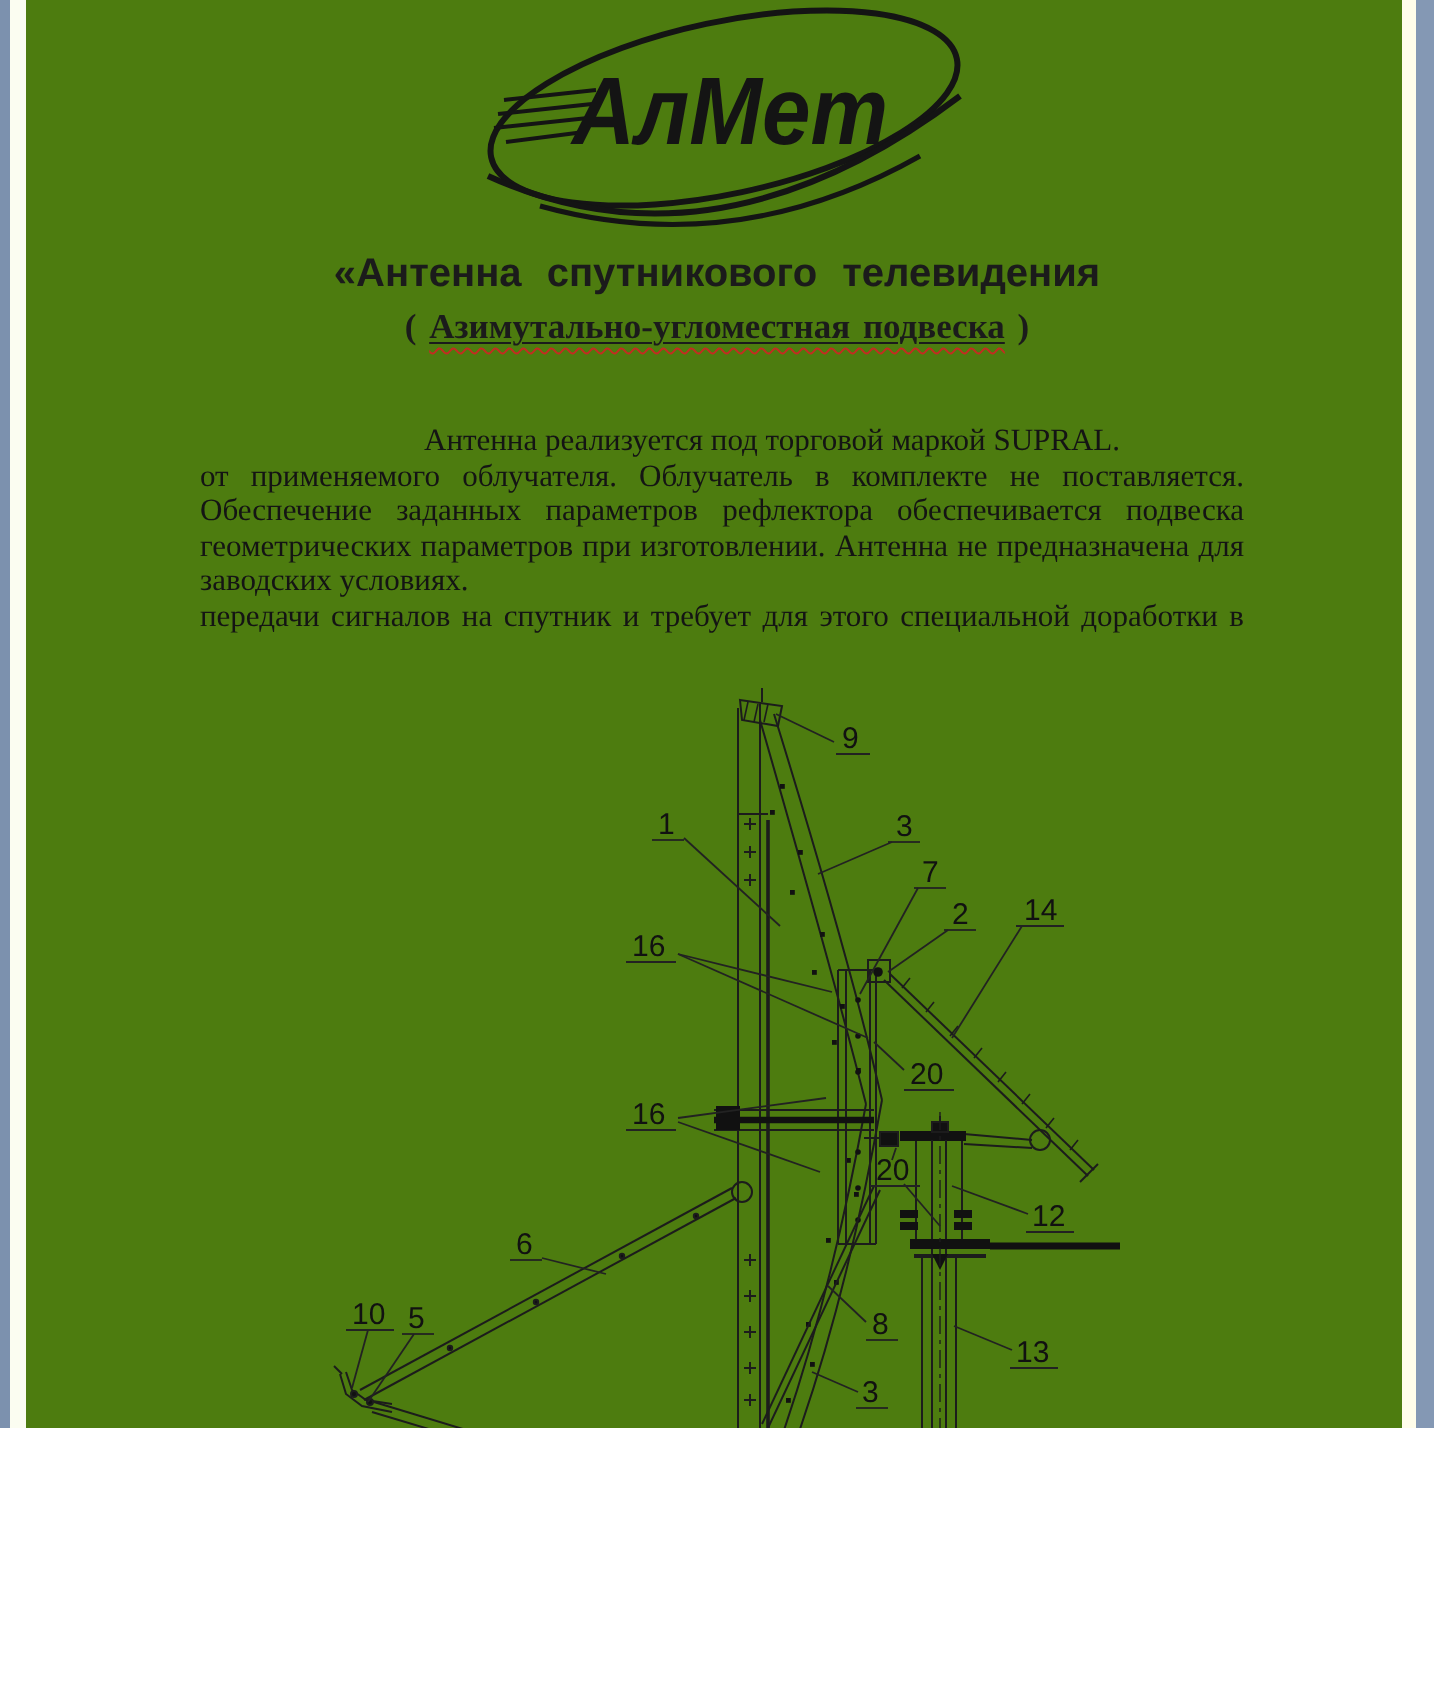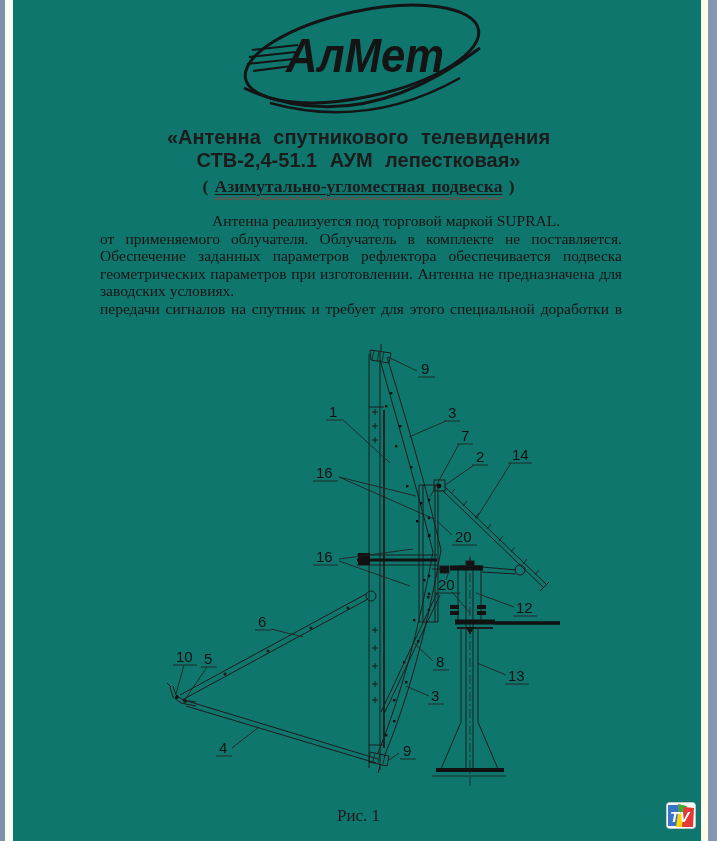--- a/index.html
+++ b/index.html
@@ -1,16 +1,16 @@
 <!DOCTYPE html>
 <html><head>
 <meta charset="utf-8">
 <style>
   html,body{margin:0;padding:0;}
-  .page{position:relative;width:717px;height:841px;background:#0f766e;overflow:hidden;
+  .page{position:relative;width:717px;height:714px;background:#4d7c0f;overflow:hidden;
         font-family:"Liberation Serif",serif;color:#141414;}
   .stripe{position:absolute;top:0;bottom:0;}
   .stripe.l1{left:0;width:5px;}
   .stripe.l2{left:5px;width:8px;background:#fbfdf1;}
   .stripe.r2{right:9px;width:7px;background:#fffdea;}
   .stripe.r1{right:0;width:9px;}
   .logo-svg{position:absolute;left:236px;top:2px;}
   .title-block{position:absolute;left:30px;right:30px;top:126px;text-align:center;
       font-family:"Liberation Sans",sans-serif;font-weight:bold;font-size:20px;
       line-height:23px;color:#1b1b1b;word-spacing:7px;}
@@ -50,21 +50,20 @@
         <line x1="13" y1="55" x2="60" y2="50"></line>
         <line x1="11" y1="62" x2="58" y2="57"></line>
         <line x1="17" y1="69" x2="56" y2="64"></line>
       </g>
     </g>
     <text x="50" y="70" font-family="Liberation Sans, sans-serif" font-size="48" font-weight="bold" font-style="italic" fill="#141414" textLength="158" lengthAdjust="spacingAndGlyphs">АлМет</text>
   </svg>
 
   <div class="title-block">
     <div>«Антенна спутникового телевидения</div>
-    <div>СТВ-2,4-51.1 АУМ лепестковая»</div>
     <div class="subtitle"><span>( </span><span class="ul-black"><span class="wavy-red">Азимутально-угломестная подвеска</span></span><span> )</span></div>
   </div>
 
   <div class="body-block">
     <div class="bl first">Антенна реализуется под торговой маркой SUPRAL.</div>
     <div class="bl just">от применяемого облучателя. Облучатель в комплекте не поставляется.</div>
     <div class="bl just">Обеспечение заданных параметров рефлектора обеспечивается подвеска</div>
     <div class="bl just">геометрических параметров при изготовлении. Антенна не предназначена для</div>
     <div class="bl">заводских условиях.</div>
     <div class="bl just">передачи сигналов на спутник и требует для этого специальной доработки в</div>

